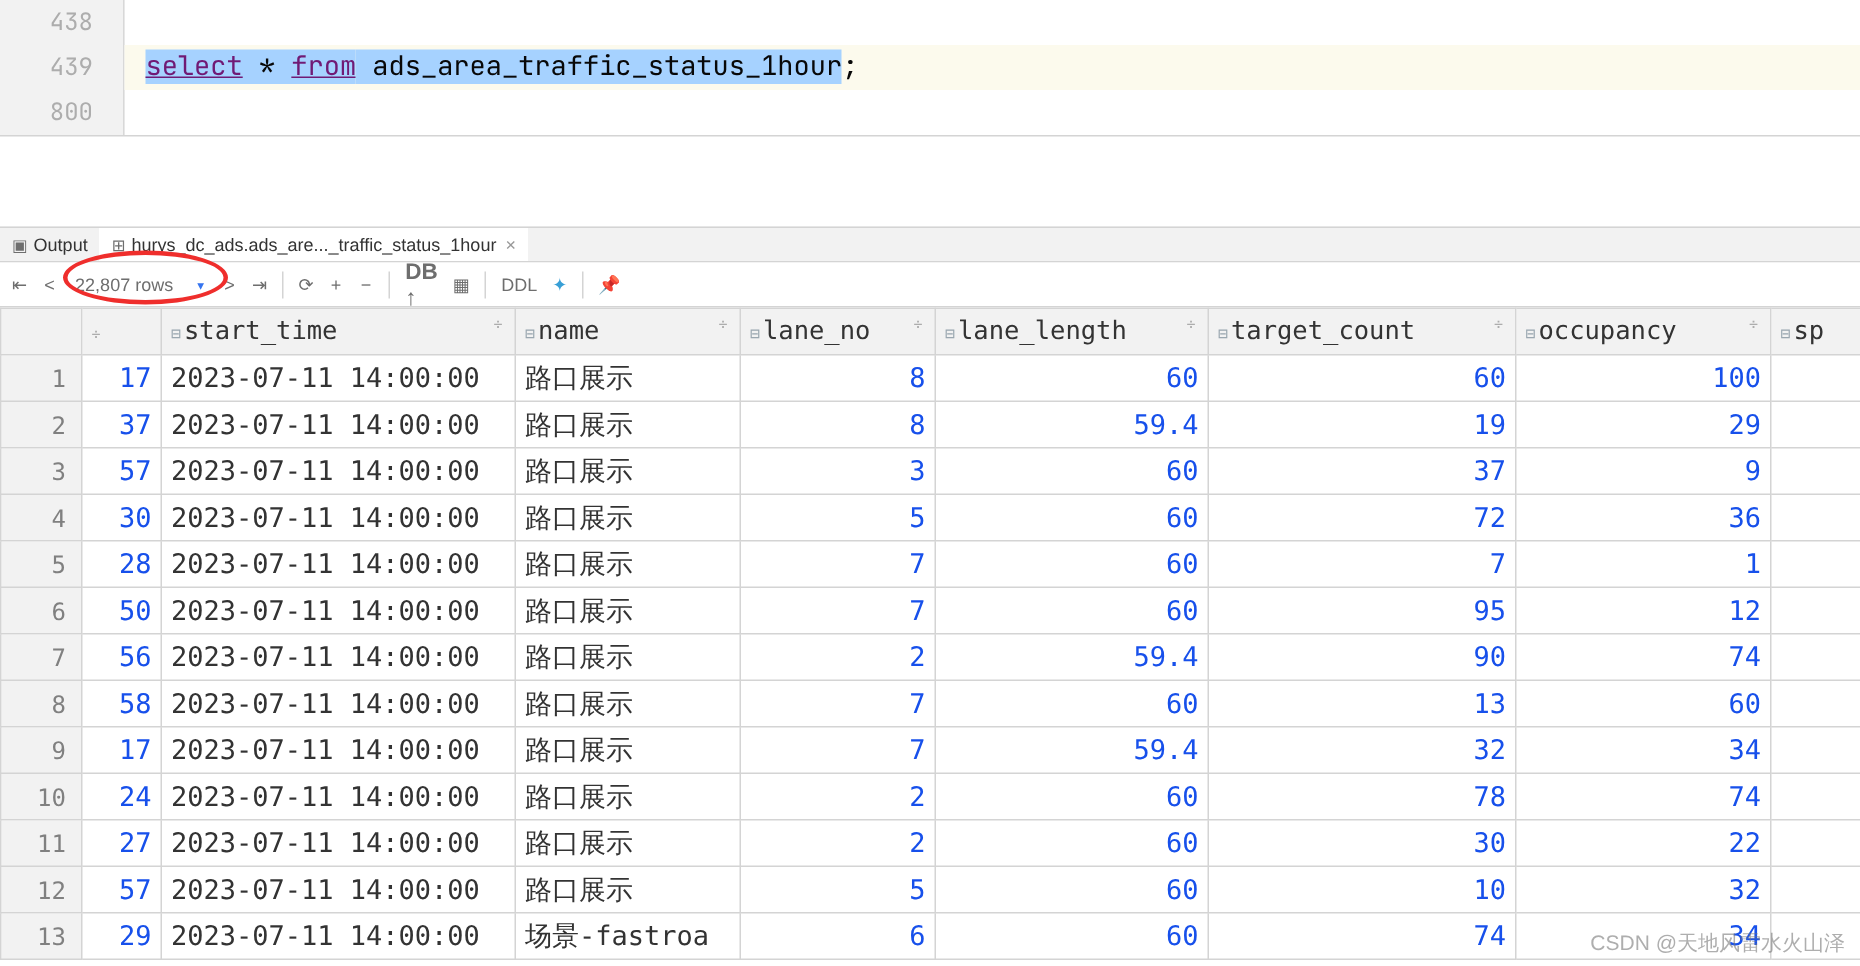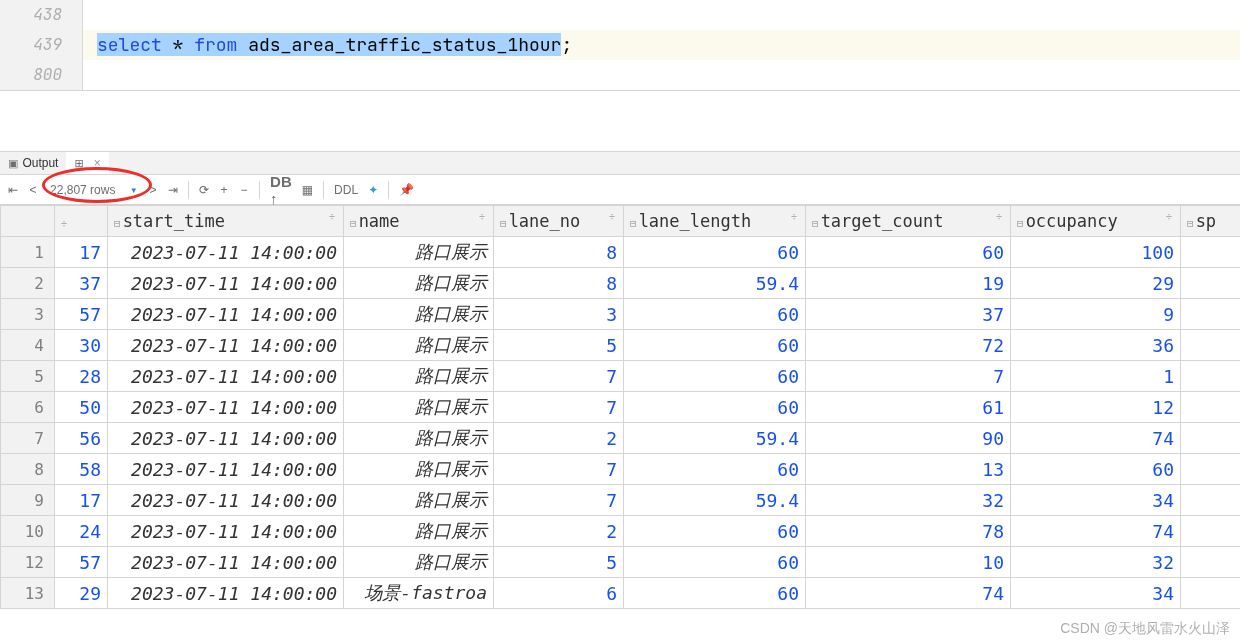--- a/index.html
+++ b/index.html
@@ -19,26 +19,26 @@
 }
 .gutter {
   width: 83px;
   background: #f2f2f2;
   color: #adadad;
   text-align: right;
   padding-right: 20px;
   font-size: 16px;
   border-right: 1px solid #d8d8d8;
 }
-.gutter div { height: 30px; line-height: 30px; font-style: italic; }
+.gutter div { height: 30px; line-height: 30px; }
 .code-lines { flex: 1; font-size: 18px; }
 .code-line { height: 30px; line-height: 30px; padding-left: 14px; }
 .code-line.highlighted { background: #fcfaed; }
 .code-sel { background: #a6d2ff; }
-.kw { color: #1d4ed8; }
+.kw { color: #701a75; text-decoration: underline; }
 .plain { color: #080808; }
 .tab-bar {
   display: flex;
   align-items: center;
   height: 24px;
   border-top: 1px solid #d4d4d4;
   border-bottom: 1px solid #d4d4d4;
   background: #f2f2f2;
   font-family: "Segoe UI", Arial, sans-serif;
   font-size: 12px;
@@ -118,21 +118,21 @@
 .grid .c-id { width: 53px; }
 .grid .c-st { width: 236px; }
 .grid .c-nm { width: 150px; }
 .grid .c-ln { width: 130px; }
 .grid .c-ll { width: 182px; }
 .grid .c-tc { width: 205px; }
 .grid .c-oc { width: 170px; }
 .grid .c-sp { width: 60px; }
 td.rownum { background: #f2f2f2; color: #808080; text-align: right; font-size: 16px; padding-right: 10px; }
 td.num { text-align: right; color: #1750eb; }
-td.txt { text-align: right; color: #333; font-style: italic; }
+td.txt { text-align: left; color: #333; }
 .watermark {
   position: absolute;
   bottom: 6px;
   right: 10px;
   color: rgba(120,120,120,0.6);
   font-family: Arial, sans-serif;
   font-size: 14px;
   pointer-events: none;
   margin-top: 36px;
 }
@@ -153,20 +153,21 @@
   </div>
 </div>
 
 <div class="tab-bar">
   <div class="tab">
     <span class="ic">▣</span>
     <span>Output</span>
   </div>
   <div class="tab active">
     <span class="ic">⊞</span>
+    <span>hurys_dc_ads.ads_are..._traffic_status_1hour</span>
     <span class="close">×</span>
   </div>
 </div>
 
 <div class="toolbar">
   <span class="tb-btn">⇤</span>
   <span class="tb-btn">&lt;</span>
   <span class="tb-rows">
     <span>22,807 rows</span>
     <span class="chev">▾</span>
@@ -271,21 +272,21 @@
           <td class="num">1</td>
           <td class="num"></td>
         </tr>
         <tr>
           <td class="rownum">6</td>
           <td class="num">50</td>
           <td class="txt">2023-07-11 14:00:00</td>
           <td class="txt">路口展示</td>
           <td class="num">7</td>
           <td class="num">60</td>
-          <td class="num">61</td>
+          <td class="num">95</td>
           <td class="num">12</td>
           <td class="num"></td>
         </tr>
         <tr>
           <td class="rownum">7</td>
           <td class="num">56</td>
           <td class="txt">2023-07-11 14:00:00</td>
           <td class="txt">路口展示</td>
           <td class="num">2</td>
           <td class="num">59.4</td>
@@ -320,20 +321,31 @@
           <td class="num">24</td>
           <td class="txt">2023-07-11 14:00:00</td>
           <td class="txt">路口展示</td>
           <td class="num">2</td>
           <td class="num">60</td>
           <td class="num">78</td>
           <td class="num">74</td>
           <td class="num"></td>
         </tr>
         <tr>
+          <td class="rownum">11</td>
+          <td class="num">27</td>
+          <td class="txt">2023-07-11 14:00:00</td>
+          <td class="txt">路口展示</td>
+          <td class="num">2</td>
+          <td class="num">60</td>
+          <td class="num">30</td>
+          <td class="num">22</td>
+          <td class="num"></td>
+        </tr>
+        <tr>
           <td class="rownum">12</td>
           <td class="num">57</td>
           <td class="txt">2023-07-11 14:00:00</td>
           <td class="txt">路口展示</td>
           <td class="num">5</td>
           <td class="num">60</td>
           <td class="num">10</td>
           <td class="num">32</td>
           <td class="num"></td>
         </tr>

